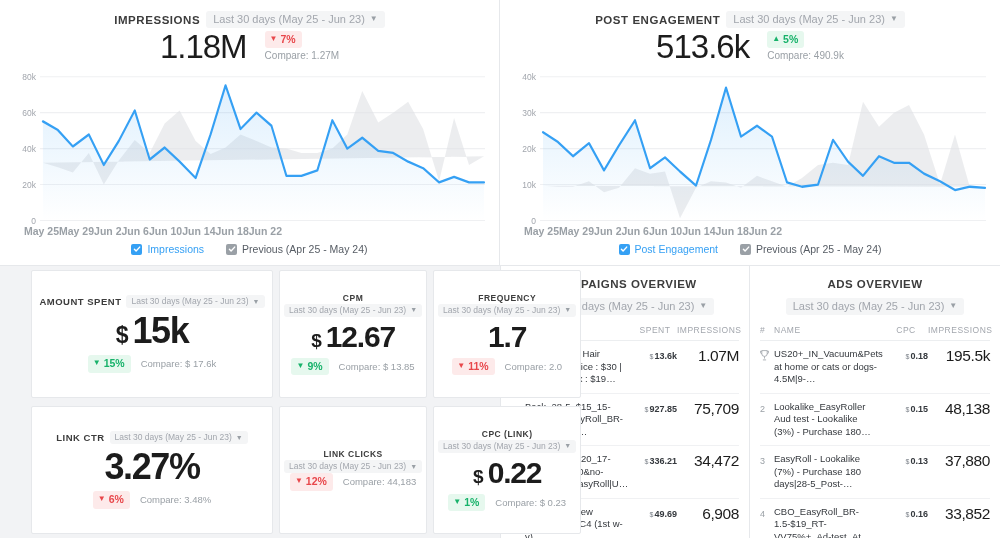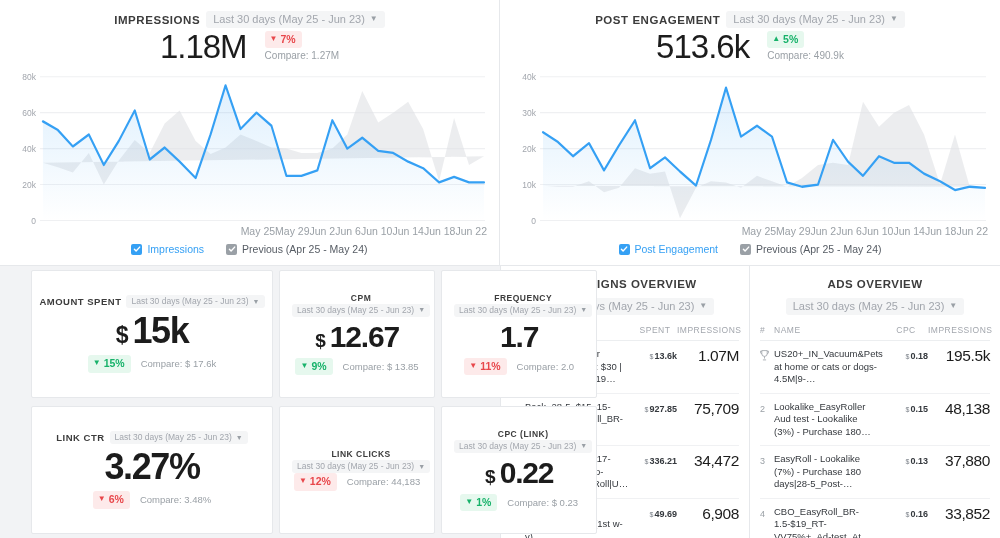--- a/index.html
+++ b/index.html
@@ -41,21 +41,21 @@
     font-size: 10.5px; font-weight: 700; padding: 1px 6px 2px 5px; border-radius: 3px;
     display: inline-flex; align-items: center; gap: 3px; line-height: 1.35;
   }
   .delta-badge.down { background: #fdeaea; color: #e8474b; }
   .delta-badge.up { background: #e6f8ee; color: #17b26a; }
   .arrow { font-size: 8px; line-height: 1; }
   .compare-txt { font-size: 10px; color: #9aa0a6; margin-top: 2px; white-space: nowrap; }
 
   .chart-area { flex: 1; position: relative; padding: 2px 12px 0 10px; }
   .chart-svg { display: block; width: 100%; height: 100%; }
-  .x-axis { display: flex; justify-content: flex-end; padding: 0 12px 0 24px; margin-top: -2px; }
+  .x-axis { display: flex; justify-content: flex-start; padding: 0 12px 0 24px; margin-top: -2px; font-weight: bold; }
   .x-axis span { font-size: 10.5px; color: #9aa0a6; }
 
   .legend { display: flex; justify-content: center; gap: 22px; padding: 6px 0 10px 0; }
   .legend-item { display: flex; align-items: center; gap: 5px; cursor: pointer; }
   .lg-box { width: 11px; height: 11px; border-radius: 2px; display: flex; align-items: center; justify-content: center; }
   .lg-box.blue { background: #35a0f4; }
   .lg-box.grey { background: #9aa0a6; }
   .lg-box svg { display: block; }
   .lg-label { font-size: 10.5px; }
   .lg-label.blue { color: #35a0f4; }
@@ -68,21 +68,21 @@
   .kpi-grid { width: 500px; display: flex; flex-direction: column; }
   .kpi-rowline { flex: 1; display: flex; padding-left: 28px; }
   .kpi-card {
     background: #fff; margin: 4px 3px; border: 1px solid #e6e8eb; border-radius: 2px;
     display: flex; flex-direction: column; align-items: center; justify-content: center;
     padding: 6px 4px; position: relative;
   }
   .kpi-card.wide { flex: 0 0 242px; }
   .kpi-card.narrow { flex: 1; }
   .kpi-head-inline { display: flex; align-items: center; justify-content: center; gap: 5px; flex-wrap: nowrap; }
-  .kpi-head-stack { display: flex; flex-direction: column; align-items: center; gap: 1px; margin-left: 8px; }
+  .kpi-head-stack { display: flex; flex-direction: column; align-items: center; gap: 1px; }
   .kpi-title { font-size: 9.5px; font-weight: 700; letter-spacing: .5px; color: #3c3c3c; white-space: nowrap; }
   .kpi-title.sm { font-size: 8.5px; }
   .date-chip.mini { font-size: 8.5px; padding: 1px 5px 2px 5px; gap: 4px; }
   .date-chip.mini .caret { font-size: 7px; }
   .kpi-value-line { display: flex; align-items: baseline; justify-content: center; gap: 4px; margin: 5px 0 6px 0; }
   .kpi-cur { font-size: 23px; font-weight: 700; color: #1c1c1c; }
   .kpi-cur.sm { font-size: 19px; }
   .kpi-value { font-size: 36px; font-weight: 700; letter-spacing: -1.4px; color: #1c1c1c; line-height: 1; }
   .kpi-value.sm { font-size: 30px; letter-spacing: -1.2px; }
   .kpi-foot { display: flex; align-items: center; justify-content: center; gap: 10px; }

